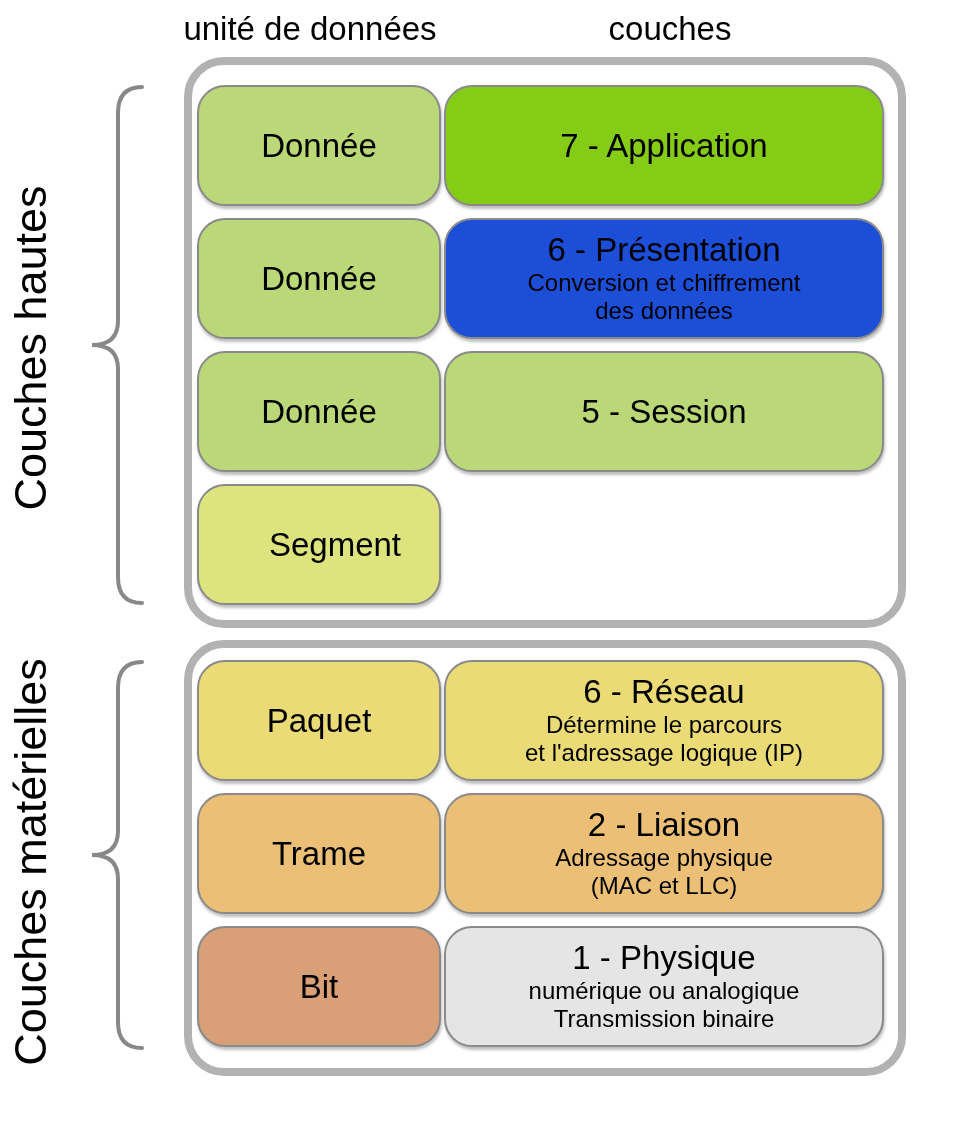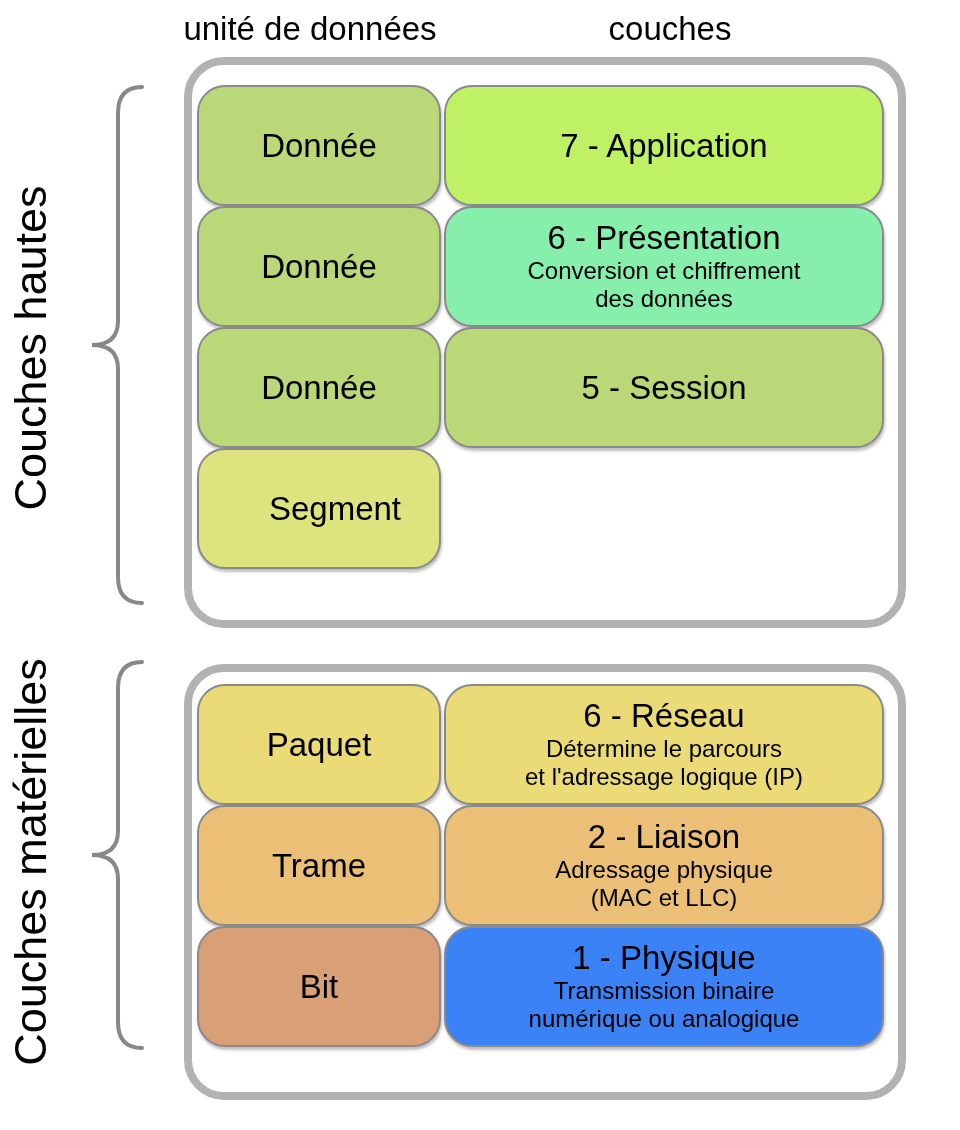--- a/index.html
+++ b/index.html
@@ -13,23 +13,23 @@
   }
   .col-header.unit{left:150px;width:320px;}
   .col-header.layers{left:555px;width:230px;}
 
   .group{
     position:absolute;left:184px;width:722px;box-sizing:border-box;
     border:8px solid #b2b2b2;border-radius:40px;background:#fff;
     padding:20px 14px 0 5px;
   }
   .group.upper{top:57px;height:571px;}
-  .group.lower{top:664px;height:436px;padding-top:12px;}
+  .group.lower{top:640px;height:436px;padding-top:12px;}
 
-  .row{display:flex;gap:3px;height:121px;}
+  .row{display:flex;gap:3px;height:121px;margin-bottom:12px;}
   .unit-box,.layer-box{
     box-sizing:border-box;border:2px solid #8a8a8a;border-radius:28px;
     box-shadow:1px 3px 3px rgba(110,110,110,0.45);
     display:flex;align-items:center;justify-content:center;
   }
   .unit-box{width:244px;font-size:33px;}
   .layer-box{flex:1;flex-direction:column;padding:2px 6px;}
   .layer-title{font-size:33px;line-height:1.15;}
   .layer-sub{font-size:24px;line-height:1.18;}
   .layer-sub:empty{display:none;}
@@ -68,31 +68,31 @@
       <path d="M58,4 Q34,4 34,30 L34,173 Q34,197 8,197 Q34,197 34,221 L34,364 Q34,390 58,390" fill="none" stroke="#888888" stroke-width="4" stroke-linecap="round" style="stroke: rgb(136, 136, 136);"></path>
     </svg>
   </div>
 
   <div class="group upper" style="border-color: rgb(178, 178, 178);">
 
     <div class="row">
       <div class="unit-box" style="background-color: rgb(186, 216, 119);">
         <span>Donnée</span>
       </div>
-      <div class="layer-box" style="background-color: #bef264;">
+      <div class="layer-box" style="background-color: #84cc16;">
         <div class="layer-title">7 - Application</div>
 
       </div>
     </div>
 
     <div class="row">
       <div class="unit-box" style="background-color: rgb(186, 216, 119);">
         <span>Donnée</span>
       </div>
-      <div class="layer-box" style="background-color: #86efac;">
+      <div class="layer-box" style="background-color: #1d4ed8;">
         <div class="layer-title">6 - Présentation</div>
         <div class="layer-sub">Conversion et chiffrement</div>
         <div class="layer-sub">des données</div>
       </div>
     </div>
 
     <div class="row">
       <div class="unit-box" style="background-color: rgb(186, 216, 119);">
         <span>Donnée</span>
       </div>
@@ -131,22 +131,22 @@
         <div class="layer-title">2 - Liaison</div>
         <div class="layer-sub">Adressage physique</div>
         <div class="layer-sub">(MAC et LLC)</div>
       </div>
     </div>
 
     <div class="row">
       <div class="unit-box" style="background-color: rgb(217, 159, 119);">
         <span>Bit</span>
       </div>
-      <div class="layer-box" style="background-color: #3b82f6; text-align: right;">
+      <div class="layer-box" style="background-color: #e5e5e5; text-align: right;">
         <div class="layer-title">1 - Physique</div>
+        <div class="layer-sub">numérique ou analogique</div>
         <div class="layer-sub">Transmission binaire</div>
-        <div class="layer-sub">numérique ou analogique</div>
       </div>
     </div>
 
   </div>
 
 </div>
 
 </body></html>

